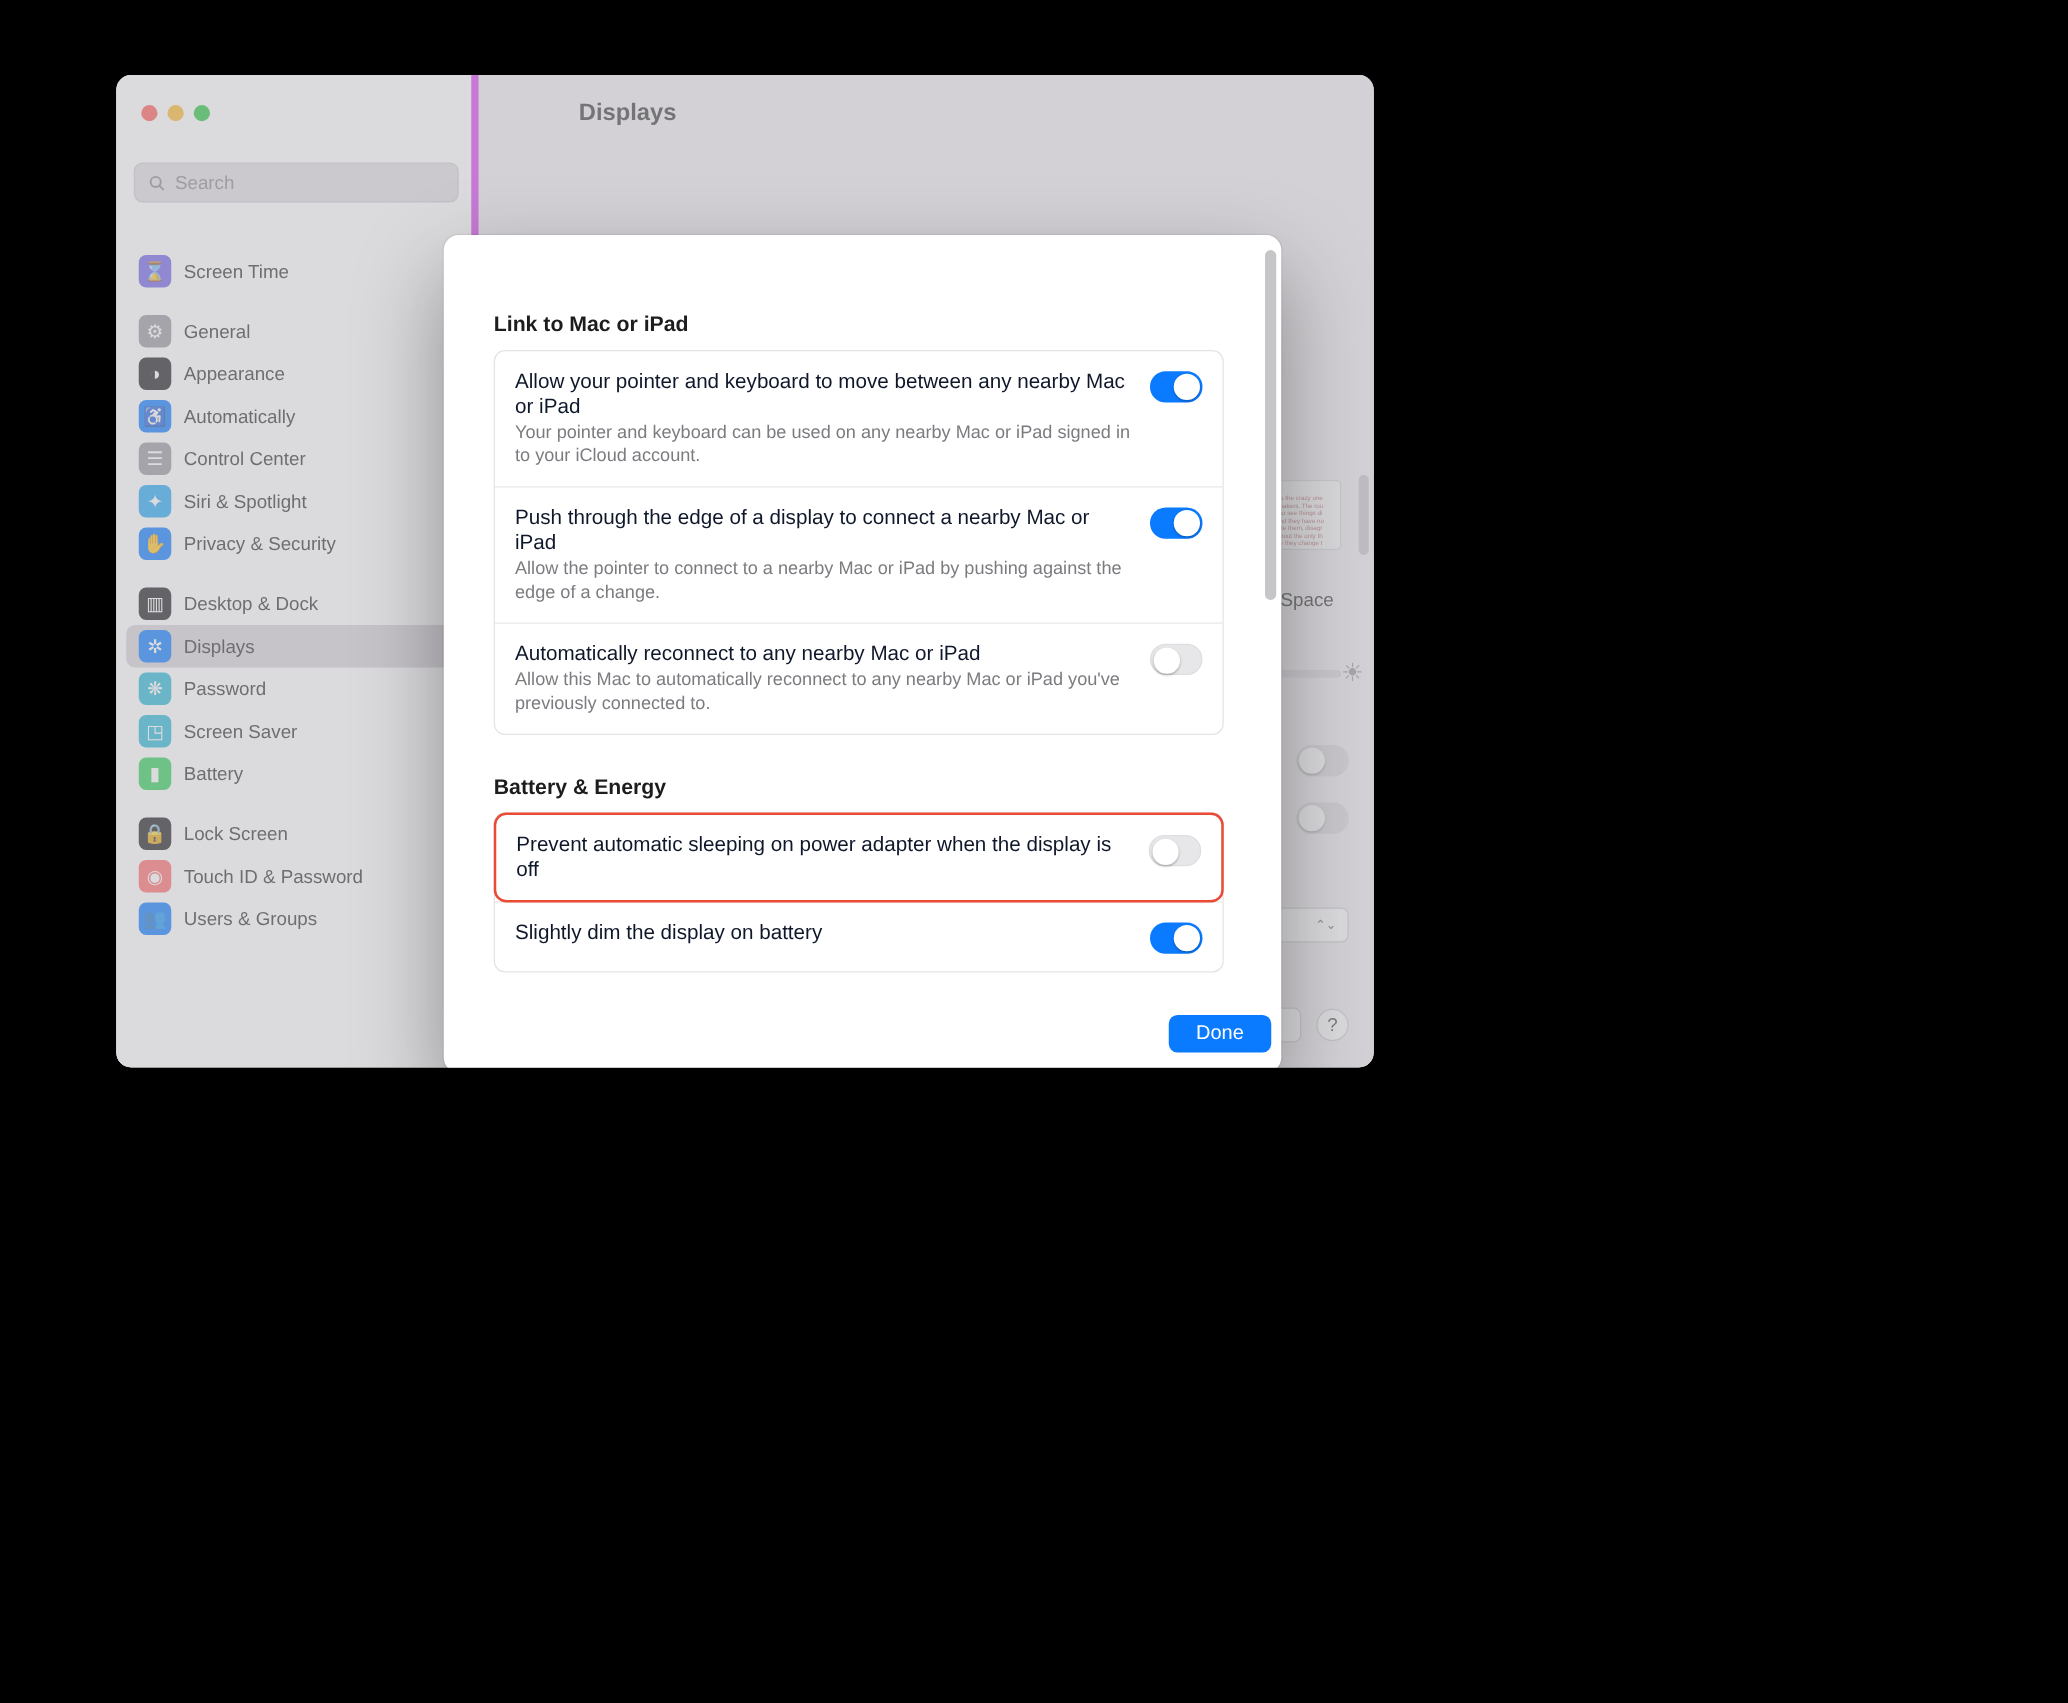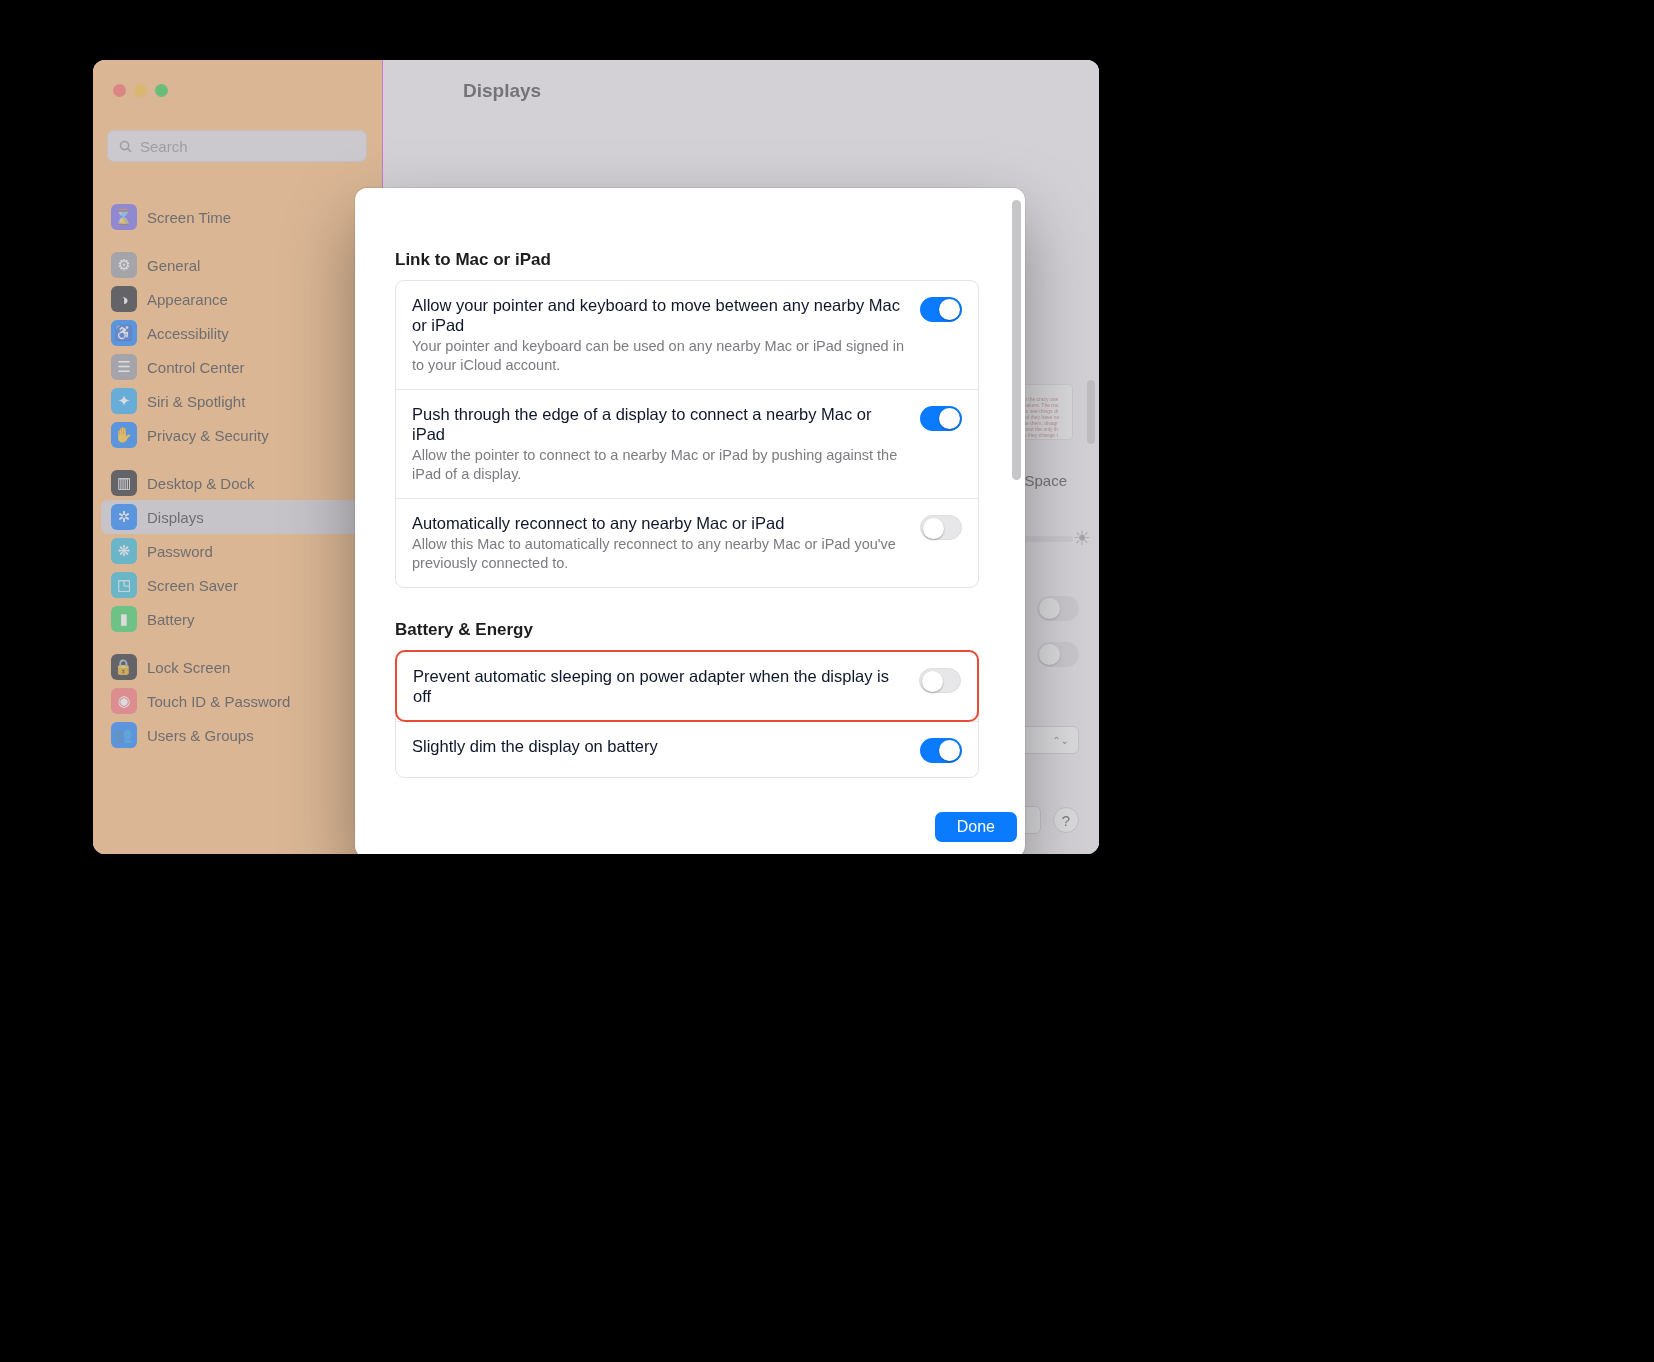--- a/index.html
+++ b/index.html
@@ -6,21 +6,21 @@
     html, body { width: 1654px; height: 1362px; background: #000; font-family: -apple-system, "Helvetica Neue", Helvetica, Arial, sans-serif; }
     .screenshot { position: absolute; left: 93px; top: 60px; width: 1006px; height: 794px; border-radius: 12px; background: #ececec; overflow: hidden; box-shadow: 0 20px 60px rgba(0,0,0,0.6); }
     
     .traffic { position: absolute; left: 20px; top: 24px; display: flex; gap: 8px; }
     .tl { width: 13px; height: 13px; border-radius: 50%; }
     .tl.r { background: #ff5f57; }
     .tl.y { background: #febc2e; }
     .tl.g { background: #28c840; }
     .title { position: absolute; left: 370px; top: 20px; font-size: 19px; font-weight: 700; color: #3a3a3a; }
     
-    .sidebar { position: absolute; left: 0; top: 0; width: 290px; height: 100%; background: #fdba74; border-right: 1px solid #d946ef; }
+    .sidebar { position: absolute; left: 0; top: 0; width: 290px; height: 100%; background: #ffffff; border-right: 6px solid #d946ef; }
     .search { position: absolute; left: 14px; top: 70px; width: 260px; height: 32px; background: #e0dee2; border: 1px solid #d0ced3; border-radius: 7px; display: flex; align-items: center; padding: 0 10px; gap: 7px; color: #8b8a8e; }
     .search svg { flex: 0 0 auto; }
     .search span { font-size: 15px; }
     .side-list { position: absolute; left: 8px; top: 140px; width: 274px; }
     .side-item { display: flex; align-items: center; gap: 10px; height: 34px; padding: 0 10px; border-radius: 7px; font-size: 15px; color: #2e2e2e; }
     .side-item.selected { background: #d6d4d8; }
     .side-gap { height: 14px; }
     .ic { width: 26px; height: 26px; border-radius: 6px; display: flex; align-items: center; justify-content: center; flex: 0 0 auto; }
     .ic span { font-size: 15px; color: #fff; }
     
@@ -98,21 +98,21 @@
         <div class="side-item">
           <div class="ic" style="background: rgb(28, 28, 30);">
             <span>◑</span>
           </div>
           <span>Appearance</span>
         </div>
         <div class="side-item">
           <div class="ic" style="background: rgb(10, 123, 255);">
             <span>♿</span>
           </div>
-          <span>Accessibility</span>
+          <span>Automatically</span>
         </div>
         <div class="side-item">
           <div class="ic" style="background: rgb(152, 152, 157);">
             <span>☰</span>
           </div>
           <span>Control Center</span>
         </div>
         <div class="side-item">
           <div class="ic" style="background: rgb(36, 168, 246);">
             <span>✦</span>
@@ -232,21 +232,21 @@
           <div class="row">
             <div class="txt">
               <div class="ttl">Allow your pointer and keyboard to move between any nearby Mac or iPad</div>
               <div class="sub">Your pointer and keyboard can be used on any nearby Mac or iPad signed in to your iCloud account.</div>
             </div>
             <div class="mtoggle on"></div>
           </div>
           <div class="row">
             <div class="txt">
               <div class="ttl">Push through the edge of a display to connect a nearby Mac or iPad</div>
-              <div class="sub">Allow the pointer to connect to a nearby Mac or iPad by pushing against the iPad of a display.</div>
+              <div class="sub">Allow the pointer to connect to a nearby Mac or iPad by pushing against the edge of a change.</div>
             </div>
             <div class="mtoggle on"></div>
           </div>
           <div class="row">
             <div class="txt">
               <div class="ttl">Automatically reconnect to any nearby Mac or iPad</div>
               <div class="sub">Allow this Mac to automatically reconnect to any nearby Mac or iPad you've previously connected to.</div>
             </div>
             <div class="mtoggle off"></div>
           </div>

